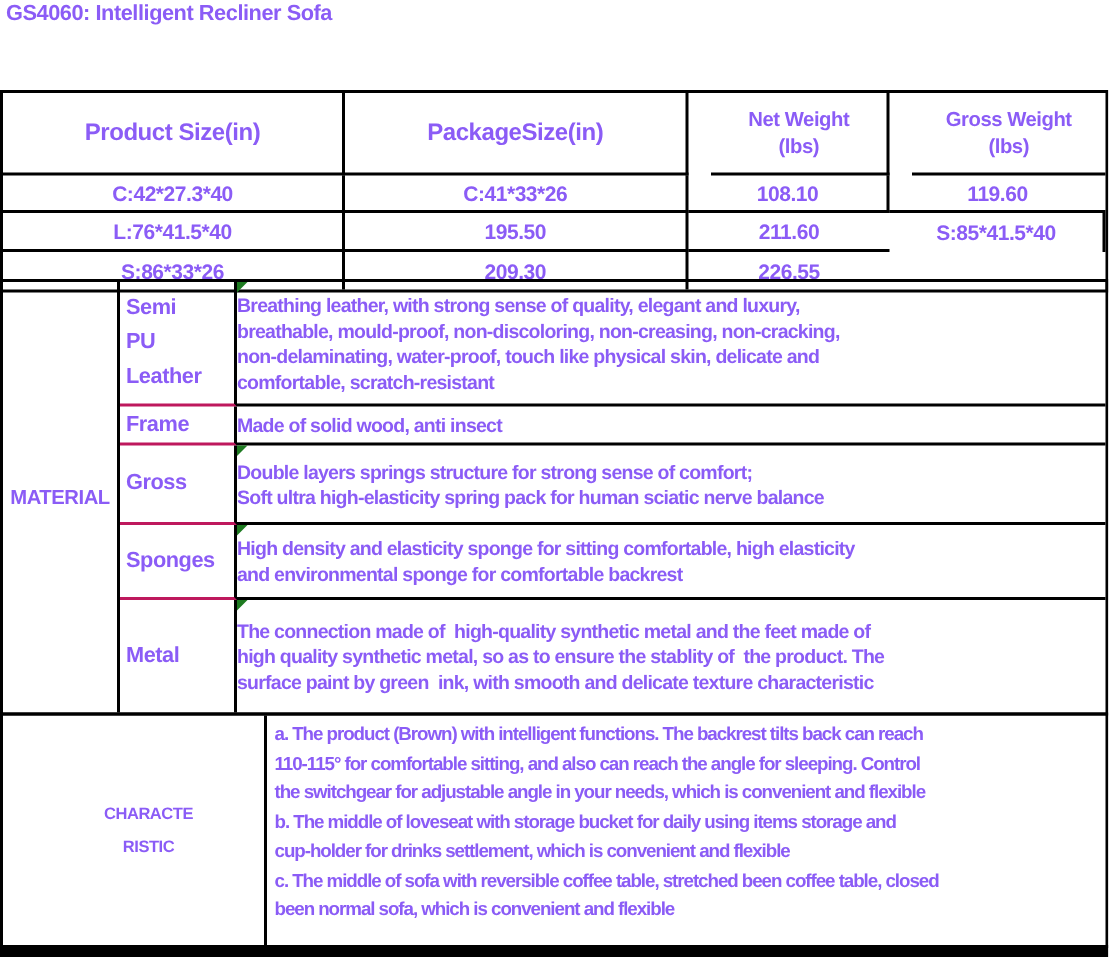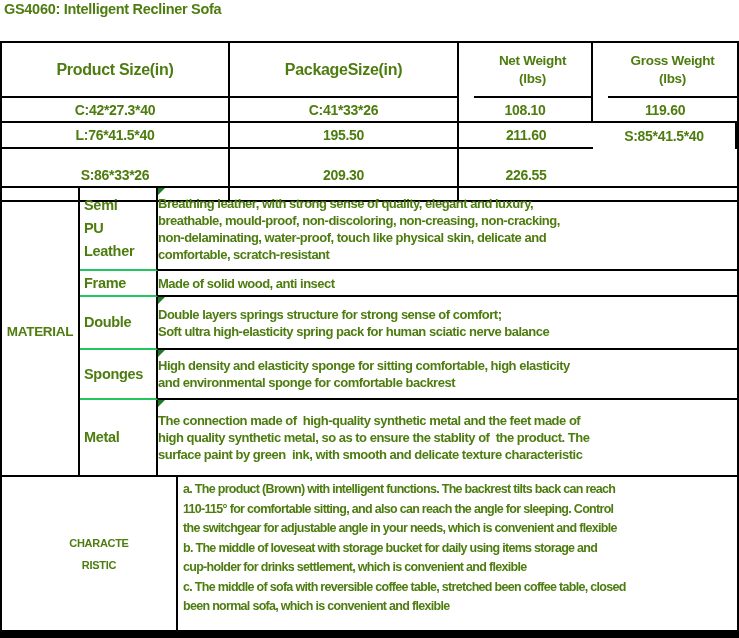--- a/index.html
+++ b/index.html
@@ -1,39 +1,39 @@
 <!DOCTYPE html>
 <html><head>
 <meta charset="utf-8">
 <style>
   html,body{margin:0;padding:0;background:#fff;}
   .page{position:relative;width:739px;height:638px;background:#fff;overflow:hidden;
-        font-family:"Liberation Sans", sans-serif;color:#4d7c0f;font-weight:bold;letter-spacing:-0.3px;}
+        font-family:"Liberation Sans", sans-serif;color:#8b5cf6;font-weight:bold;letter-spacing:-0.3px;}
   .title{position:absolute;top:1px;left:4px;font-size:14.5px;font-weight:bold;}
   .set-header{position:absolute;top:20px;left:0;width:739px;height:35px;border:2px solid #000;
         box-sizing:border-box;display:flex;align-items:center;padding-left:7px;
         font-size:20px;letter-spacing:-0.5px;}
   
-  .size-table{position:absolute;top:41px;left:0;width:739px;height:161px;border:2px solid #000;
+  .size-table{position:absolute;top:60px;left:0;width:739px;height:135px;border:2px solid #000;
         box-sizing:border-box;display:grid;grid-template-columns:228px 229px 134px 1fr;
         grid-template-rows:55px 25px 26px 1fr;}
   .sc{border-right:2px solid #000;border-bottom:2px solid #000;box-sizing:border-box;
         display:flex;align-items:center;justify-content:center;text-align:center;}
   .sc.lastcol{border-right:none;}
   .sc.lastrow{border-bottom:none;}
   .hdr-big{font-size:16px;}
   .hdr-small{font-size:13.5px;line-height:18px;white-space:pre-wrap;margin-left:15px;}
   .szcell{font-size:14px;}
   
   .material{position:absolute;top:186px;left:0;width:739px;height:291px;border:2px solid #000;
         box-sizing:border-box;display:grid;grid-template-columns:78px 78px 1fr;
         grid-template-rows:83px 26px 53px 50px 1fr;}
   .mat-label{grid-column:1;grid-row:1/6;border-right:2px solid #000;box-sizing:border-box;
         display:flex;align-items:center;justify-content:center;font-size:13.5px;}
-  .mname{grid-column:2;border-right:2px solid #000;border-bottom:2px solid #22c55e;box-sizing:border-box;
+  .mname{grid-column:2;border-right:2px solid #000;border-bottom:2px solid #be185d;box-sizing:border-box;
         display:flex;align-items:center;padding-left:4px;font-size:14.5px;line-height:23px;white-space:pre-wrap;}
   .mdesc{grid-column:3;border-bottom:2px solid #000;box-sizing:border-box;position:relative;
         display:flex;align-items:center;padding-left:0;font-size:13px;line-height:17px;
         letter-spacing:-0.5px;white-space:pre-wrap;}
   .mname.lastrow,.mdesc.lastrow{border-bottom:none;}
   .flag{position:absolute;top:0;left:0;width:0;height:0;
         border-top:7px solid #1e7b21;border-right:7px solid transparent;}
   
   .characteristic{position:absolute;top:475px;left:0;width:739px;height:157px;border:2px solid #000;
         box-sizing:border-box;display:grid;grid-template-columns:176px 1fr;}
@@ -87,21 +87,21 @@
 non-delaminating, water-proof, touch like physical skin, delicate and
 comfortable, scratch-resistant</span>
     </div>
 
     <div class="mname">Frame</div>
     <div class="mdesc">
       
       <span>Made of solid wood, anti insect</span>
     </div>
 
-    <div class="mname">Double</div>
+    <div class="mname">Gross</div>
     <div class="mdesc">
       <span class="flag"></span>
       <span>Double layers springs structure for strong sense of comfort;
 Soft ultra high-elasticity spring pack for human sciatic nerve balance</span>
     </div>
 
     <div class="mname">Sponges</div>
     <div class="mdesc">
       <span class="flag"></span>
       <span>High density and elasticity sponge for sitting comfortable, high elasticity

